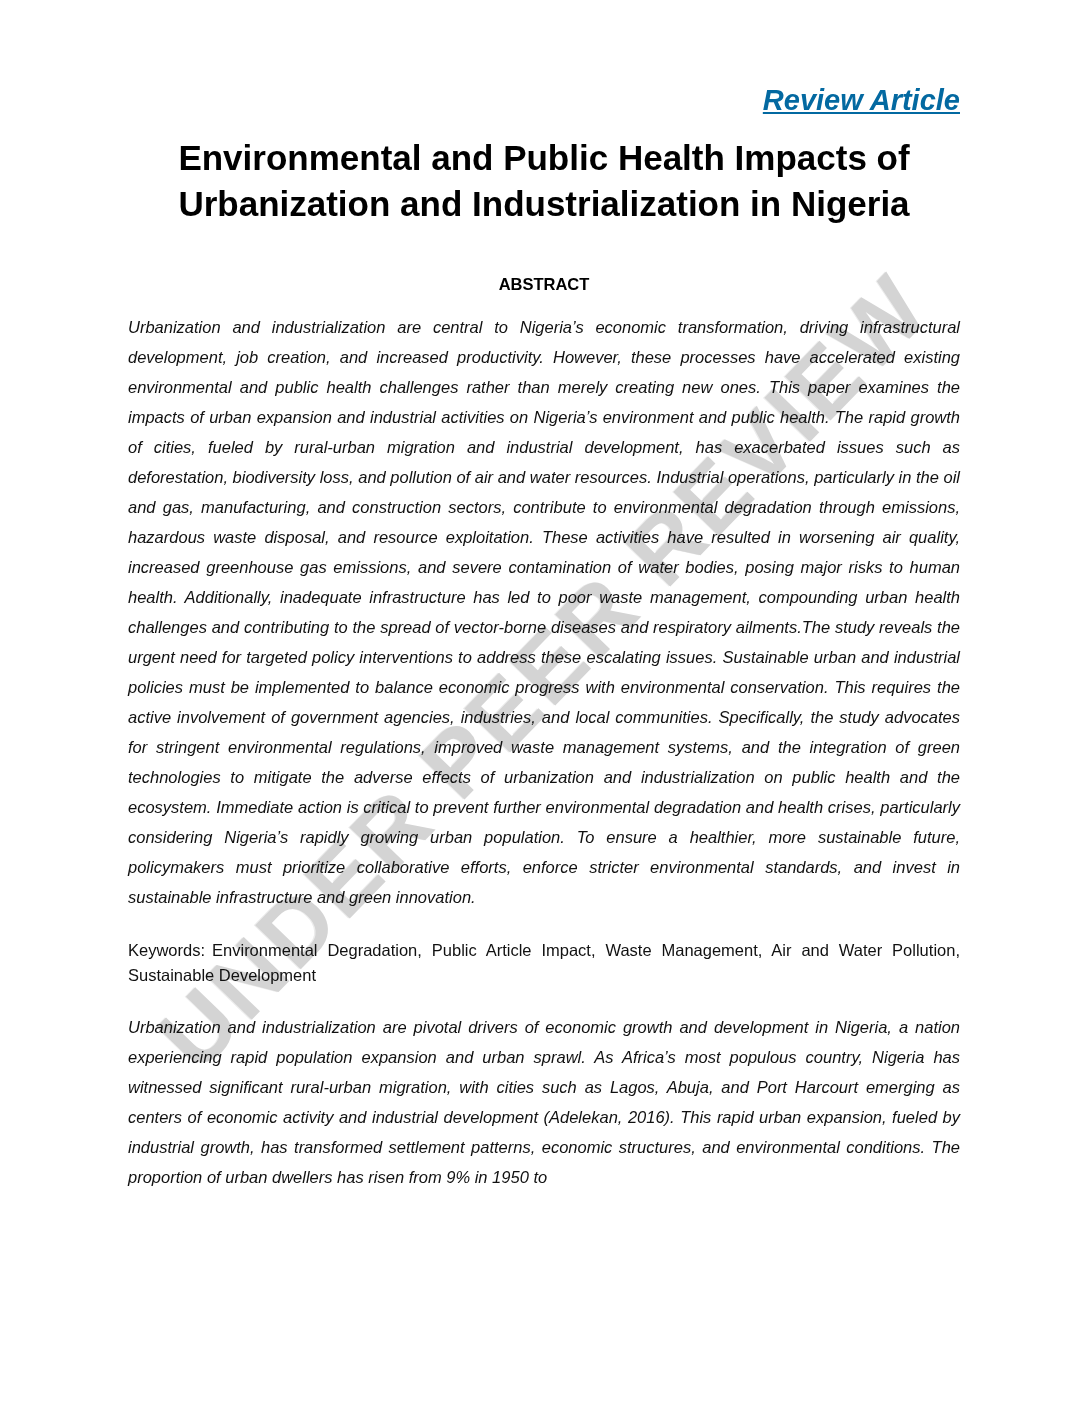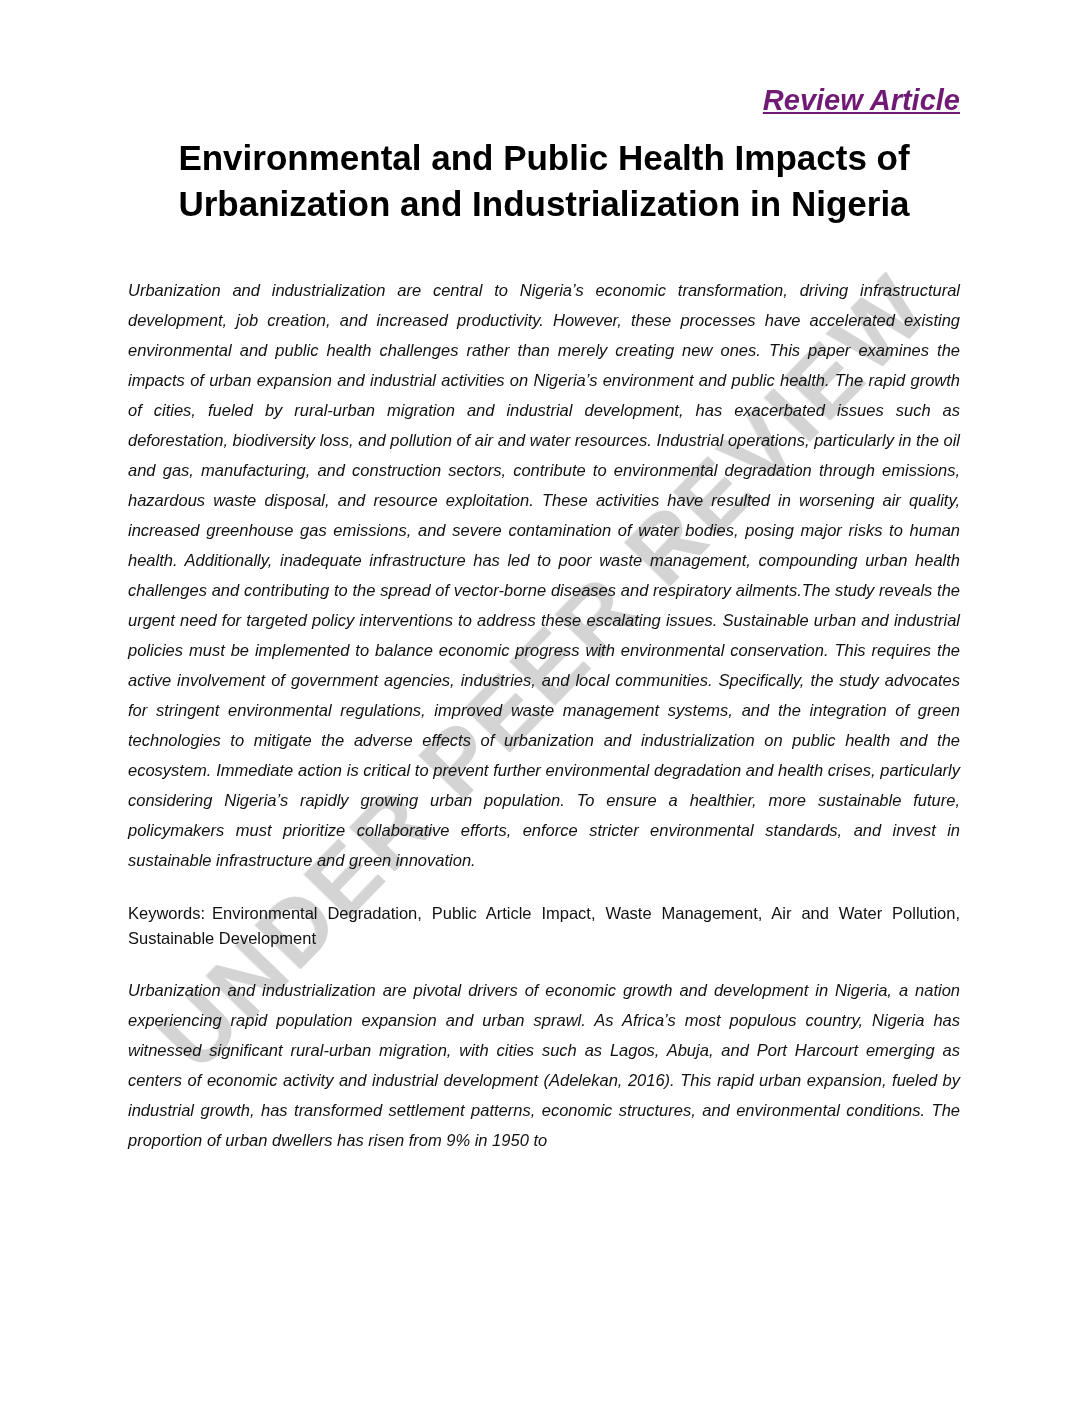--- a/index.html
+++ b/index.html
@@ -37,21 +37,21 @@
     position: relative;
     z-index: 2;
     padding: 84px 128px 0 128px;
   }
   .header-label {
     text-align: right;
     font-size: 29px;
     font-weight: bold;
     font-style: italic;
     text-decoration: underline;
-    color: #701a75;
+    color: #0369a1;
     margin: 0 0 18px 0;
   }
   .paper-title {
     text-align: center;
     font-size: 35px;
     line-height: 46px;
     font-weight: bold;
     color: #000000;
     margin: 0 0 48px 0;
   }
@@ -94,20 +94,21 @@
 <div class="page">
 
   <div class="watermark">UNDER PEER REVIEW</div>
 
   <div class="content">
 
     <div class="header-label">Review Article</div>
 
     <h1 class="paper-title">Environmental and Public Health Impacts of Urbanization and Industrialization in Nigeria</h1>
 
+    <div class="abstract-heading">ABSTRACT</div>
 
     <p class="body-par">Urbanization and industrialization are central to Nigeria’s economic transformation, driving infrastructural development, job creation, and increased productivity. However, these processes have accelerated existing environmental and public health challenges rather than merely creating new ones. This paper examines the impacts of urban expansion and industrial activities on Nigeria’s environment and public health. The rapid growth of cities, fueled by rural-urban migration and industrial development, has exacerbated issues such as deforestation, biodiversity loss, and pollution of air and water resources. Industrial operations, particularly in the oil and gas, manufacturing, and construction sectors, contribute to environmental degradation through emissions, hazardous waste disposal, and resource exploitation. These activities have resulted in worsening air quality, increased greenhouse gas emissions, and severe contamination of water bodies, posing major risks to human health. Additionally, inadequate infrastructure has led to poor waste management, compounding urban health challenges and contributing to the spread of vector-borne diseases and respiratory ailments.The study reveals the urgent need for targeted policy interventions to address these escalating issues. Sustainable urban and industrial policies must be implemented to balance economic progress with environmental conservation. This requires the active involvement of government agencies, industries, and local communities. Specifically, the study advocates for stringent environmental regulations, improved waste management systems, and the integration of green technologies to mitigate the adverse effects of urbanization and industrialization on public health and the ecosystem. Immediate action is critical to prevent further environmental degradation and health crises, particularly considering Nigeria’s rapidly growing urban population. To ensure a healthier, more sustainable future, policymakers must prioritize collaborative efforts, enforce stricter environmental standards, and invest in sustainable infrastructure and green innovation.</p>
 
     <p class="keywords-par"><span class="kw-label">Keywords:</span><span>Environmental Degradation, Public Article Impact, Waste Management, Air and Water Pollution, Sustainable Development</span></p>
 
 
     <p class="body-par">Urbanization and industrialization are pivotal drivers of economic growth and development in Nigeria, a nation experiencing rapid population expansion and urban sprawl. As Africa’s most populous country, Nigeria has witnessed significant rural-urban migration, with cities such as Lagos, Abuja, and Port Harcourt emerging as centers of economic activity and industrial development (Adelekan, 2016). This rapid urban expansion, fueled by industrial growth, has transformed settlement patterns, economic structures, and environmental conditions. The proportion of urban dwellers has risen from 9% in 1950 to</p>
 
   </div>
 </div>

